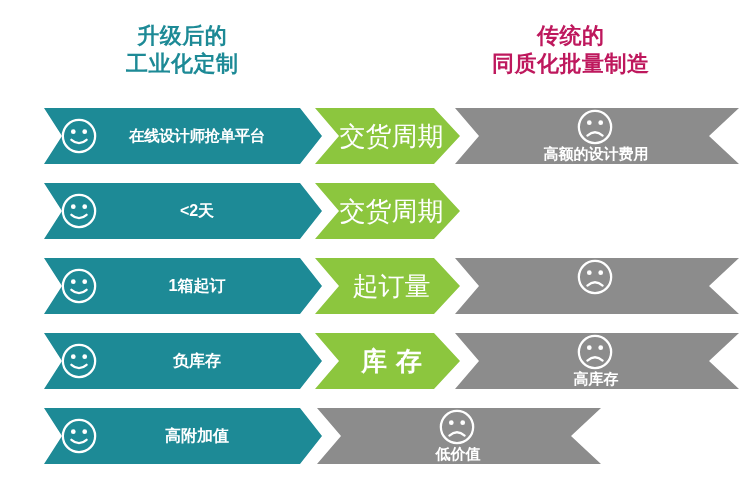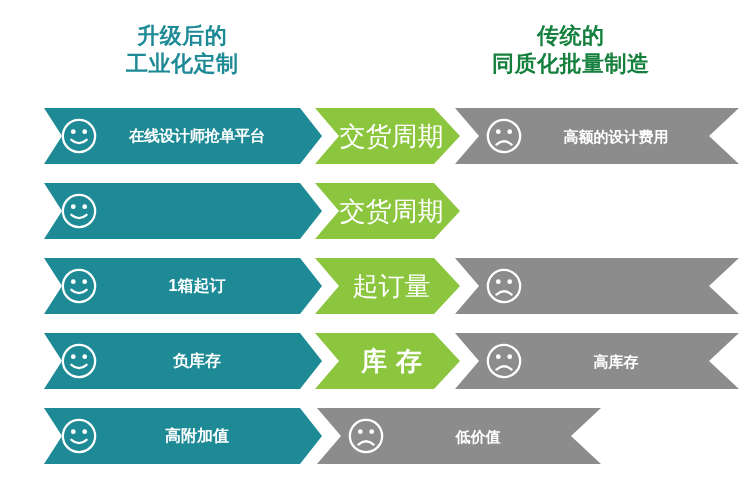--- a/index.html
+++ b/index.html
@@ -107,20 +107,21 @@
   .seg-right {
     width: 288px;
     margin-left: -9px;
     background: var(--gray);
     -webkit-clip-path: polygon(0 0, 4px 0, 28px 50%, 4px 100%, 0 100%,
                                100% 100%, calc(100% - 30px) 50%, 100% 0);
     clip-path: polygon(0 0, 4px 0, 28px 50%, 4px 100%, 0 100%,
                        100% 100%, calc(100% - 30px) 50%, 100% 0);
     padding-left: 32px;
     padding-right: 34px;
+    flex-direction: column;
   }
 
   :root {
     --teal: #1D8A96;
     --green: #8CC63E;
     --gray: #8C8C8C;
   }
 
   
   .face {
@@ -170,21 +171,21 @@
 </head>
 <body style="background: rgb(255, 255, 255);">
 
 <div class="infographic">
 
   <div class="headings">
     <div class="heading-block heading-left" style="color: rgb(29, 138, 150);">
       <span class="heading-line">升级后的</span>
       <span class="heading-line">工业化定制</span>
     </div>
-    <div class="heading-block heading-right" style="color: #15803d;">
+    <div class="heading-block heading-right" style="color: #be185d;">
       <span class="heading-line">传统的</span>
       <span class="heading-line">同质化批量制造</span>
     </div>
   </div>
 
   <div class="rows">
 
     <div class="row row-1">
       <div class="seg seg-left">
         <svg class="face" viewBox="0 0 40 40">
@@ -210,20 +211,21 @@
     </div>
 
     <div class="row row-2">
       <div class="seg seg-left">
         <svg class="face" viewBox="0 0 40 40">
           <circle cx="20" cy="20" r="17" fill="none" stroke="#ffffff" stroke-width="2.4"></circle>
           <circle cx="14" cy="15.5" r="2.5" fill="#ffffff"></circle>
           <circle cx="26" cy="15.5" r="2.5" fill="#ffffff"></circle>
           <path d="M12 24 Q20 31 28 24" fill="none" stroke="#ffffff" stroke-width="2.4" stroke-linecap="round"></path>
         </svg>
+        <span class="seg-label">&lt;2天</span>
       </div>
       <div class="seg seg-mid">
         <span class="seg-label">交货周期</span>
       </div>
     </div>
 
     <div class="row row-3">
       <div class="seg seg-left">
         <svg class="face" viewBox="0 0 40 40">
           <circle cx="20" cy="20" r="17" fill="none" stroke="#ffffff" stroke-width="2.4"></circle>

